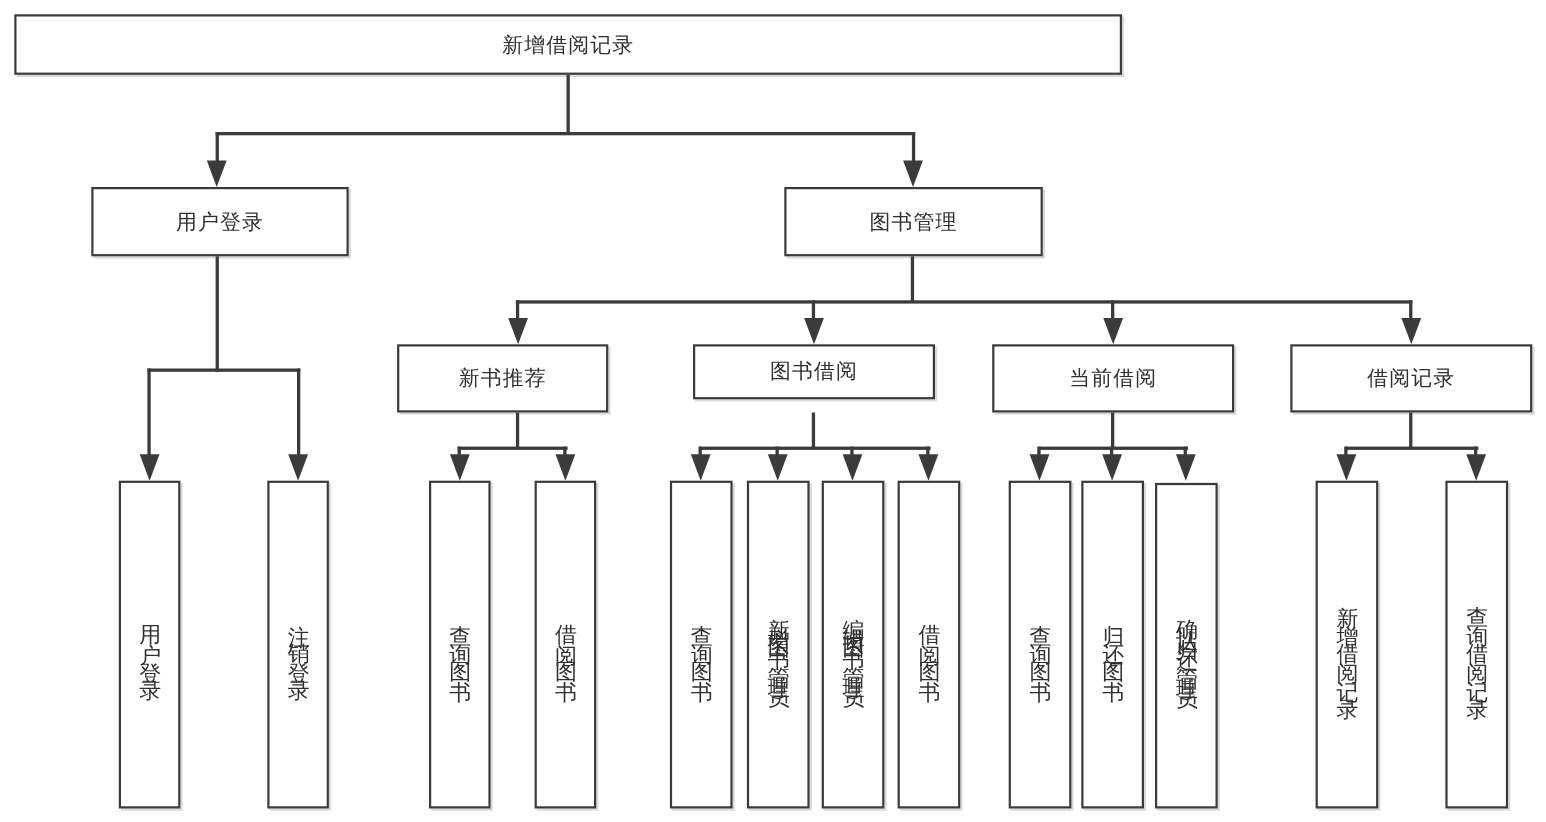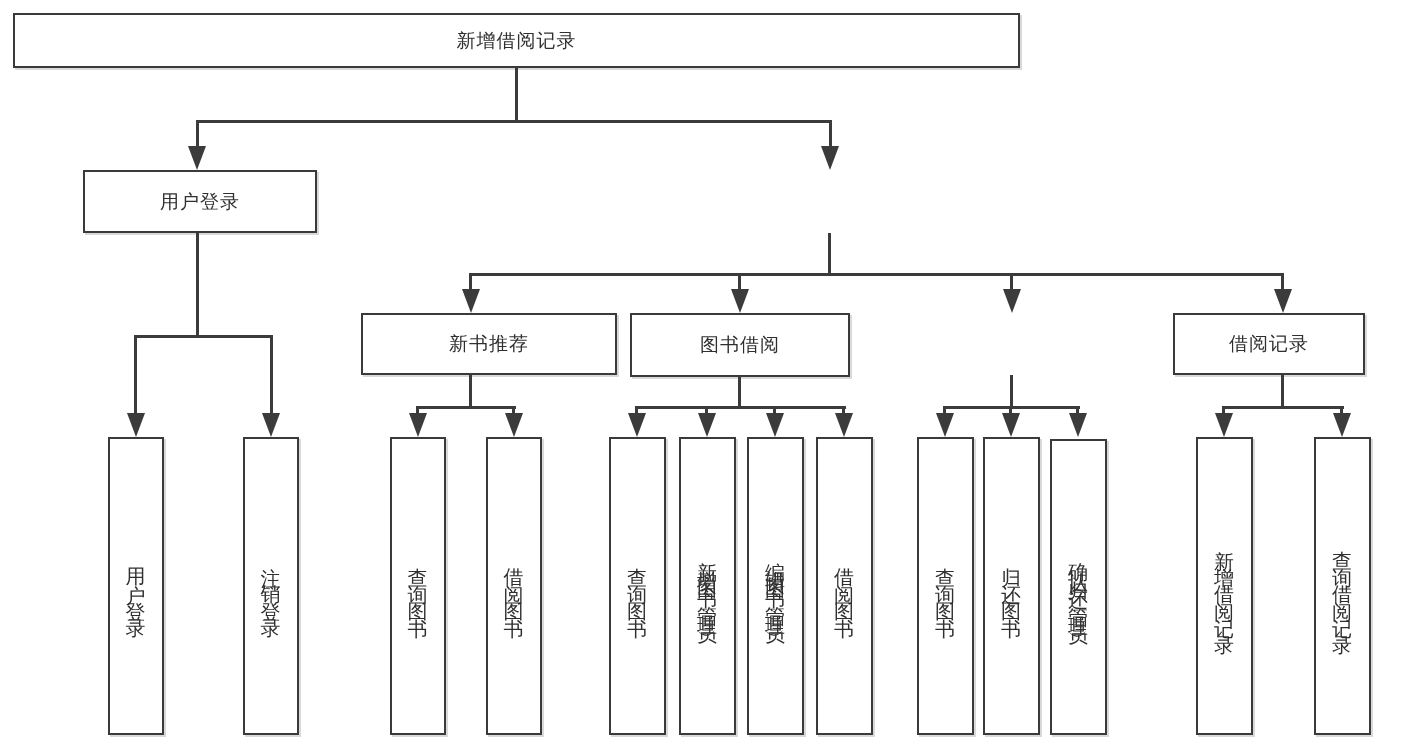--- a/index.html
+++ b/index.html
@@ -42,46 +42,52 @@
   <div class="vl" style="left:515px;top:68px;height:54px"></div>
   <div class="hl" style="left:196px;top:120px;width:636px"></div>
   <div class="vl" style="left:196px;top:120px;height:28px"></div>
   <div class="ah" style="left:188px;top:146px"></div>
   <div class="vl" style="left:829px;top:120px;height:28px"></div>
   <div class="ah" style="left:821px;top:146px"></div>
 
   <div class="box h" style="left:83px;top:170px;width:234px;height:63px">
     <span>用户登录</span>
   </div>
+  <div class="box h" style="left:713px;top:170px;width:235px;height:63px">
+    <span>图书管理</span>
+  </div>
 
   <div class="vl" style="left:196px;top:233px;height:105px"></div>
   <div class="hl" style="left:134px;top:335px;width:139px"></div>
   <div class="vl" style="left:134px;top:335px;height:80px"></div>
   <div class="ah" style="left:127px;top:413px"></div>
   <div class="vl" style="left:270px;top:335px;height:80px"></div>
   <div class="ah" style="left:262px;top:413px"></div>
 
   <div class="vl" style="left:828px;top:233px;height:42px"></div>
   <div class="hl" style="left:469px;top:273px;width:815px"></div>
   <div class="vl" style="left:469px;top:273px;height:18px"></div>
   <div class="ah" style="left:462px;top:289px"></div>
   <div class="vl" style="left:738px;top:273px;height:18px"></div>
   <div class="ah" style="left:731px;top:289px"></div>
   <div class="vl" style="left:1010px;top:273px;height:18px"></div>
   <div class="ah" style="left:1003px;top:289px"></div>
   <div class="vl" style="left:1281px;top:273px;height:18px"></div>
   <div class="ah" style="left:1274px;top:289px"></div>
 
-  <div class="box h" style="left:361px;top:313px;width:256px;height:62px">
+  <div class="box h" style="left:361px;top:313px;width:192px;height:62px">
     <span>新书推荐</span>
   </div>
-  <div class="box h" style="left:630px;top:313px;width:220px;height:64px">
+  <div class="box h" style="left:630px;top:313px;width:220px;height:50px">
     <span>图书借阅</span>
   </div>
-  <div class="box h" style="left:1173px;top:313px;width:192px;height:62px">
+  <div class="box h" style="left:902px;top:313px;width:220px;height:62px">
+    <span>当前借阅</span>
+  </div>
+  <div class="box h" style="left:1173px;top:313px;width:220px;height:62px">
     <span>借阅记录</span>
   </div>
 
   <div class="vl" style="left:469px;top:375px;height:33px"></div>
   <div class="hl" style="left:416px;top:406px;width:100px"></div>
   <div class="vl" style="left:416px;top:406px;height:10px"></div>
   <div class="ah" style="left:409px;top:413px"></div>
   <div class="vl" style="left:512px;top:406px;height:10px"></div>
   <div class="ah" style="left:505px;top:413px"></div>
 

